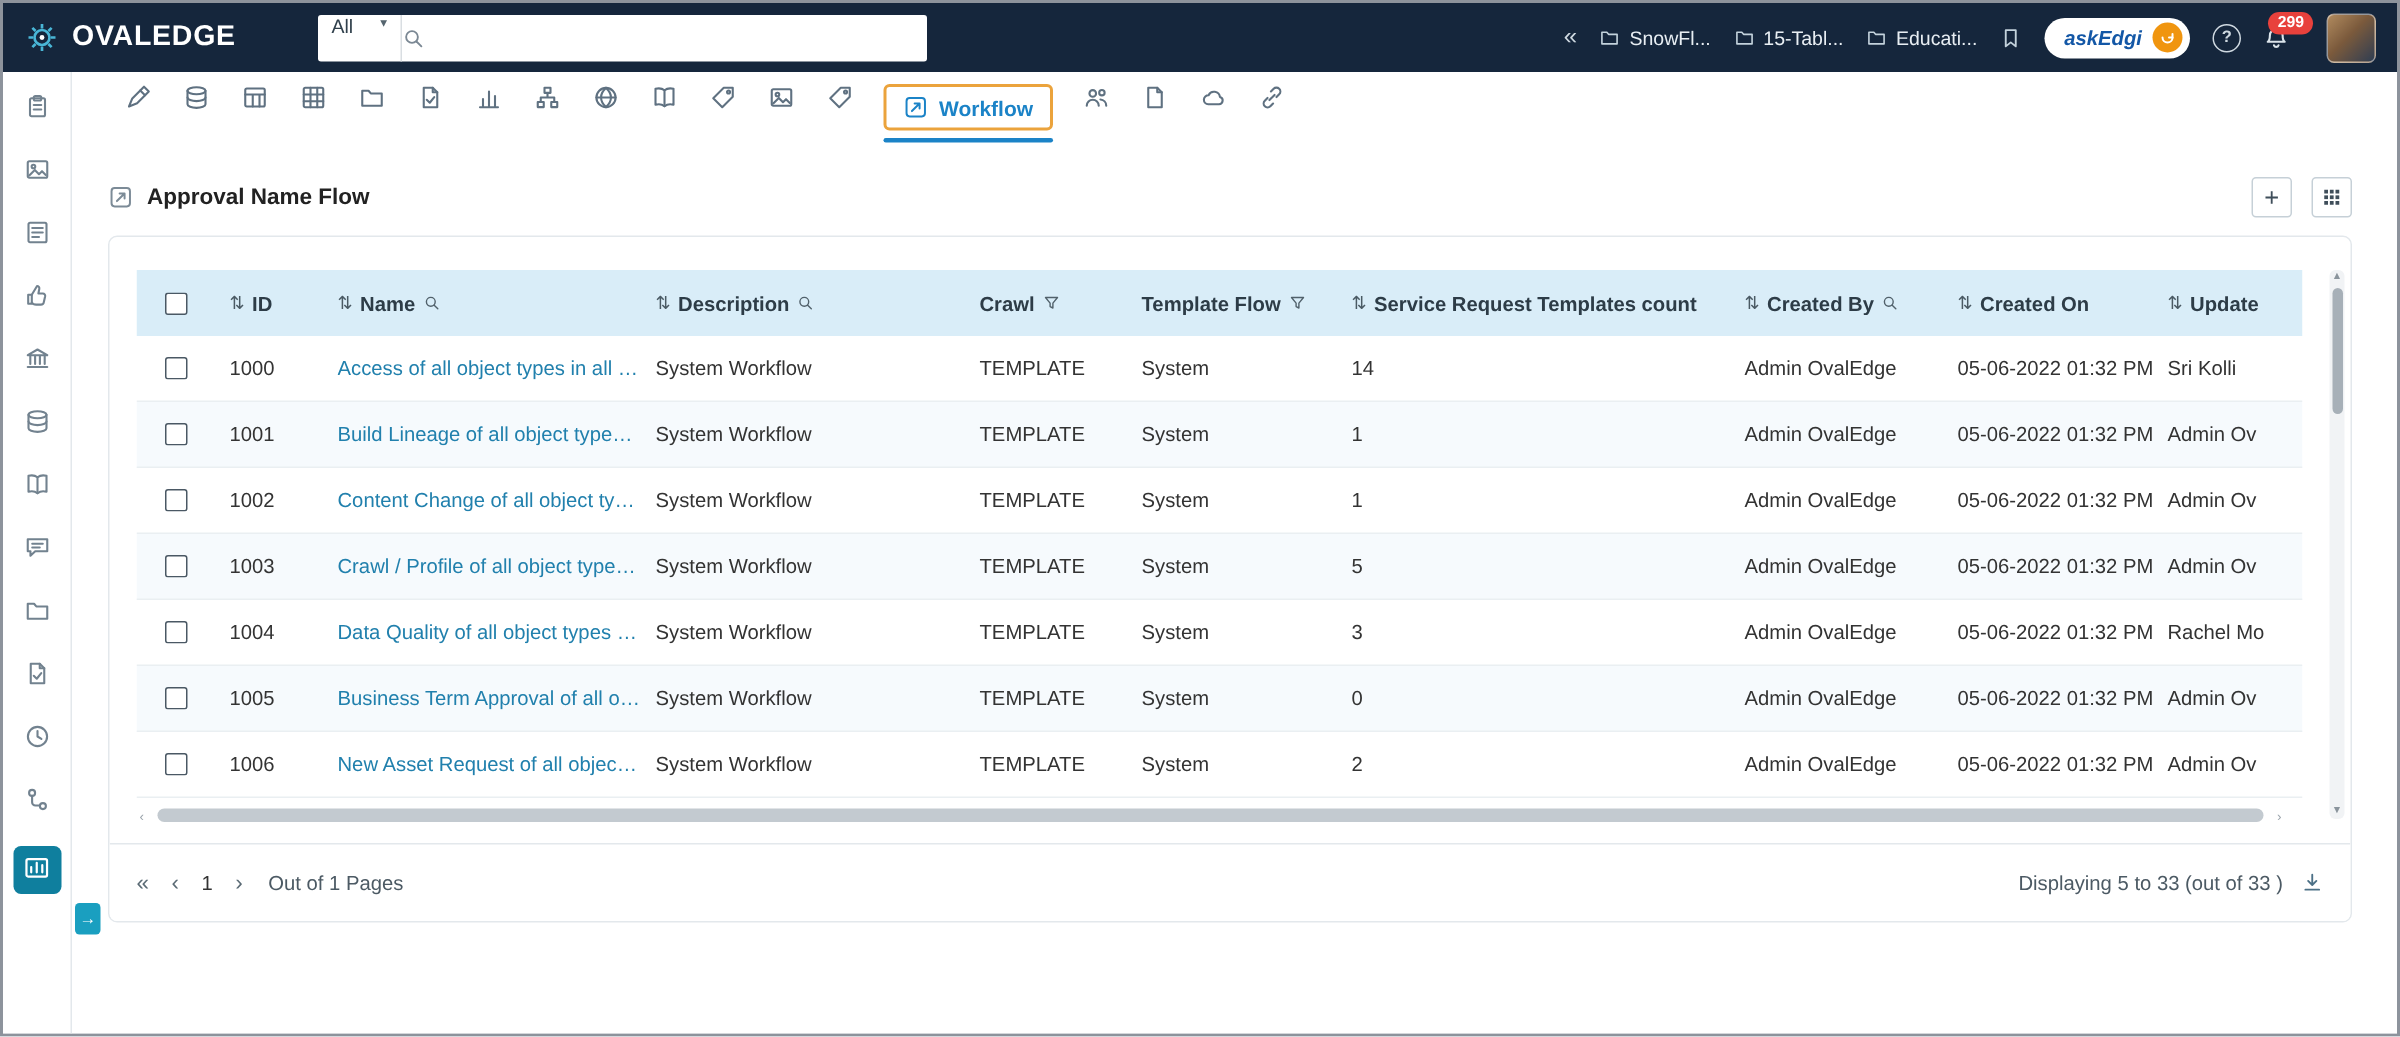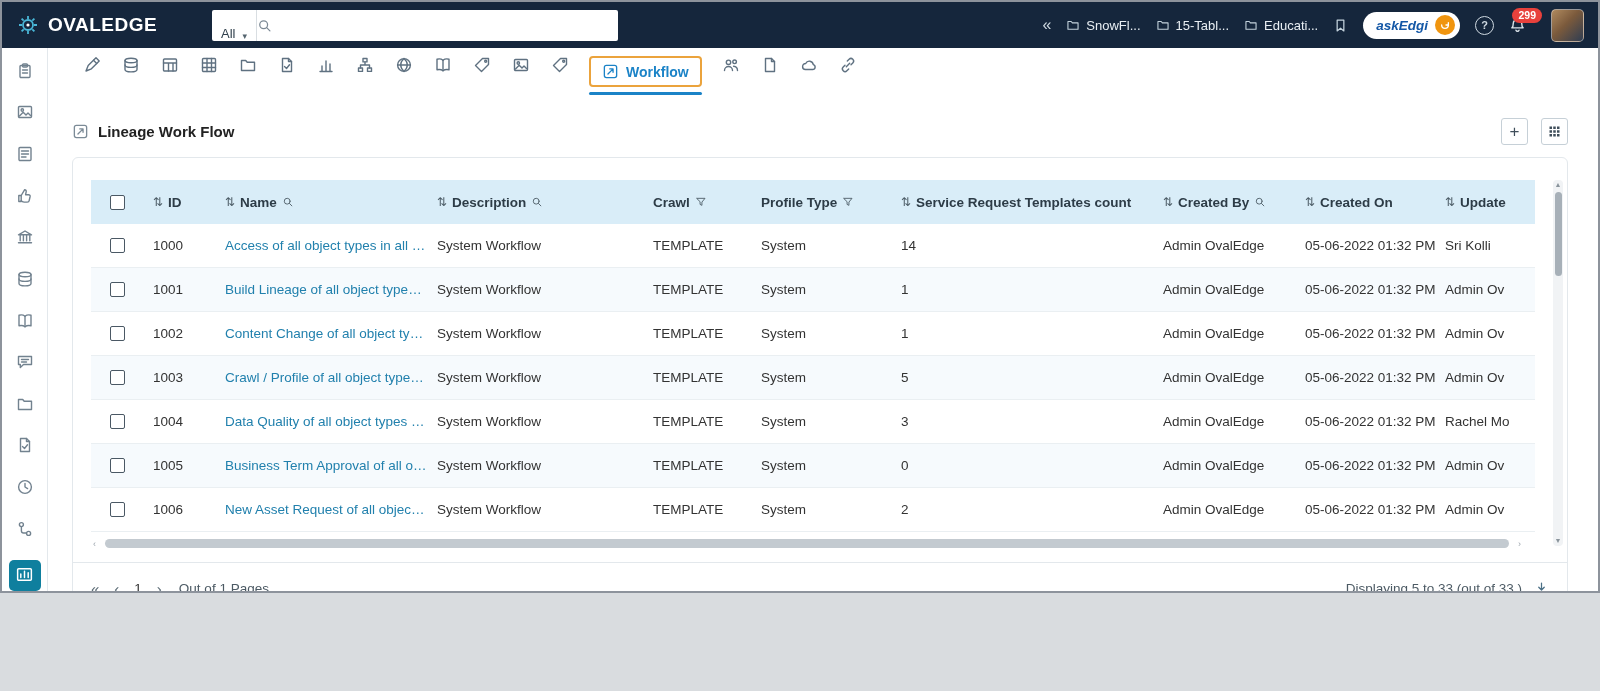--- a/index.html
+++ b/index.html
@@ -1,25 +1,25 @@
 <!DOCTYPE html>
 <html><head>
 <meta charset="utf-8">
 <style>
   *{box-sizing:border-box;margin:0;padding:0}
   body{font-family:"Liberation Sans",sans-serif;background:#d9dcdf}
-  .screen{width:1600px;height:593px;background:#fff;position:relative;overflow:hidden;border:2px solid #8d939c}
+  .screen{width:1600px;height:691px;background:#fff;position:relative;overflow:hidden;border:2px solid #8d939c}
 
   
   .topbar{position:absolute;left:0;top:0;right:0;height:46px;background:#15263c;display:flex;align-items:center;padding:0 14px;z-index:5}
   .logo{display:flex;align-items:center;gap:8px;width:196px}
   .logo-mark{color:#49b6d6;display:flex}
   .logo-text{color:#fff;font-weight:700;font-size:19px;letter-spacing:.5px}
   .searchbar{width:406px;height:31px;background:#fff;border-radius:2px;display:flex;align-items:center}
-  .search-scope{display:flex;align-items:flex-end;gap:7px;padding:0 9px;font-size:13px;color:#30404c;border-right:1px solid #d9dee2;height:100%;cursor:pointer}
+  .search-scope{display:flex;align-items:flex-start;gap:18px;padding:0 9px;font-size:13px;color:#30404c;border-right:1px solid #d9dee2;height:100%;cursor:pointer}
   .caret{font-size:9px;color:#55656f}
   .search-input{flex:1;border:0;outline:0;font-size:13px;color:#333;padding:0 10px;font-family:inherit;min-width:0}
   .search-input::placeholder{color:#95a1ab}
   .search-glass{margin-right:10px;color:#7b8894;display:flex}
   .topbar-right{margin-left:auto;display:flex;align-items:center;gap:15px}
   .collapse-arrows{color:#cfd9e1;font-size:16px;cursor:pointer}
   .recent-chip{display:flex;align-items:flex-start;gap:6px;color:#e8eef3;font-size:13px;cursor:pointer;white-space:nowrap}
   .chip-folder,.bookmark{color:#c3d2dc;display:flex;cursor:pointer}
   .askedgi{background:#fff;border-radius:15px;height:27px;display:flex;align-items:center;gap:7px;padding:0 5px 0 13px;cursor:pointer}
   .askedgi-label{color:#1357a6;font-weight:700;font-style:italic;font-size:13.5px}
@@ -368,21 +368,21 @@
         </div>
       </div>
 
     <div class="section-row">
       <span class="section-icon" id="section-icon">
           <svg width="17" height="17" viewBox="0 0 18 18" fill="none" stroke="currentColor" stroke-width="1.4" stroke-linecap="round" stroke-linejoin="round">
             <rect x="2.5" y="2.5" width="13" height="13" rx="2.2"></rect>
             <path d="M6.3 11.7l5.2-5.2M8.2 6.3h3.5v3.5"></path>
           </svg>
         </span>
-      <span class="section-title">Lineage Work Flow</span>
+      <span class="section-title">Approval Name Flow</span>
       <div class="section-actions">
         <button class="sq-btn">+</button>
         <button class="sq-btn" id="grid-btn">
             <span style="display:flex">
               <svg width="15" height="15" viewBox="0 0 18 18" fill="none" stroke="currentColor" stroke-width="1.4" stroke-linecap="round" stroke-linejoin="round">
                 <g fill="currentColor" stroke="none">
                   <rect x="3" y="3" width="3" height="3"></rect>
                   <rect x="7.5" y="3" width="3" height="3"></rect>
                   <rect x="12" y="3" width="3" height="3"></rect>
                   <rect x="3" y="7.5" width="3" height="3"></rect>
@@ -430,21 +430,21 @@
             </div>
             <div class="th c4">
               <span>Crawl</span>
               <span class="mini">
                 <svg width="12" height="12" viewBox="0 0 18 18" fill="none" stroke="currentColor" stroke-width="1.4" stroke-linecap="round" stroke-linejoin="round">
                   <path d="M3 3.5h12l-4.6 5.6v4.9l-2.8-1.4V9.1z"></path>
                 </svg>
               </span>
             </div>
             <div class="th c5">
-              <span>Profile Type</span>
+              <span>Template Flow</span>
               <span class="mini">
                 <svg width="12" height="12" viewBox="0 0 18 18" fill="none" stroke="currentColor" stroke-width="1.4" stroke-linecap="round" stroke-linejoin="round">
                   <path d="M3 3.5h12l-4.6 5.6v4.9l-2.8-1.4V9.1z"></path>
                 </svg>
               </span>
             </div>
             <div class="th c6">
               <span class="sort-g">⇅</span>
               <span>Service Request Templates count</span>
             </div>

